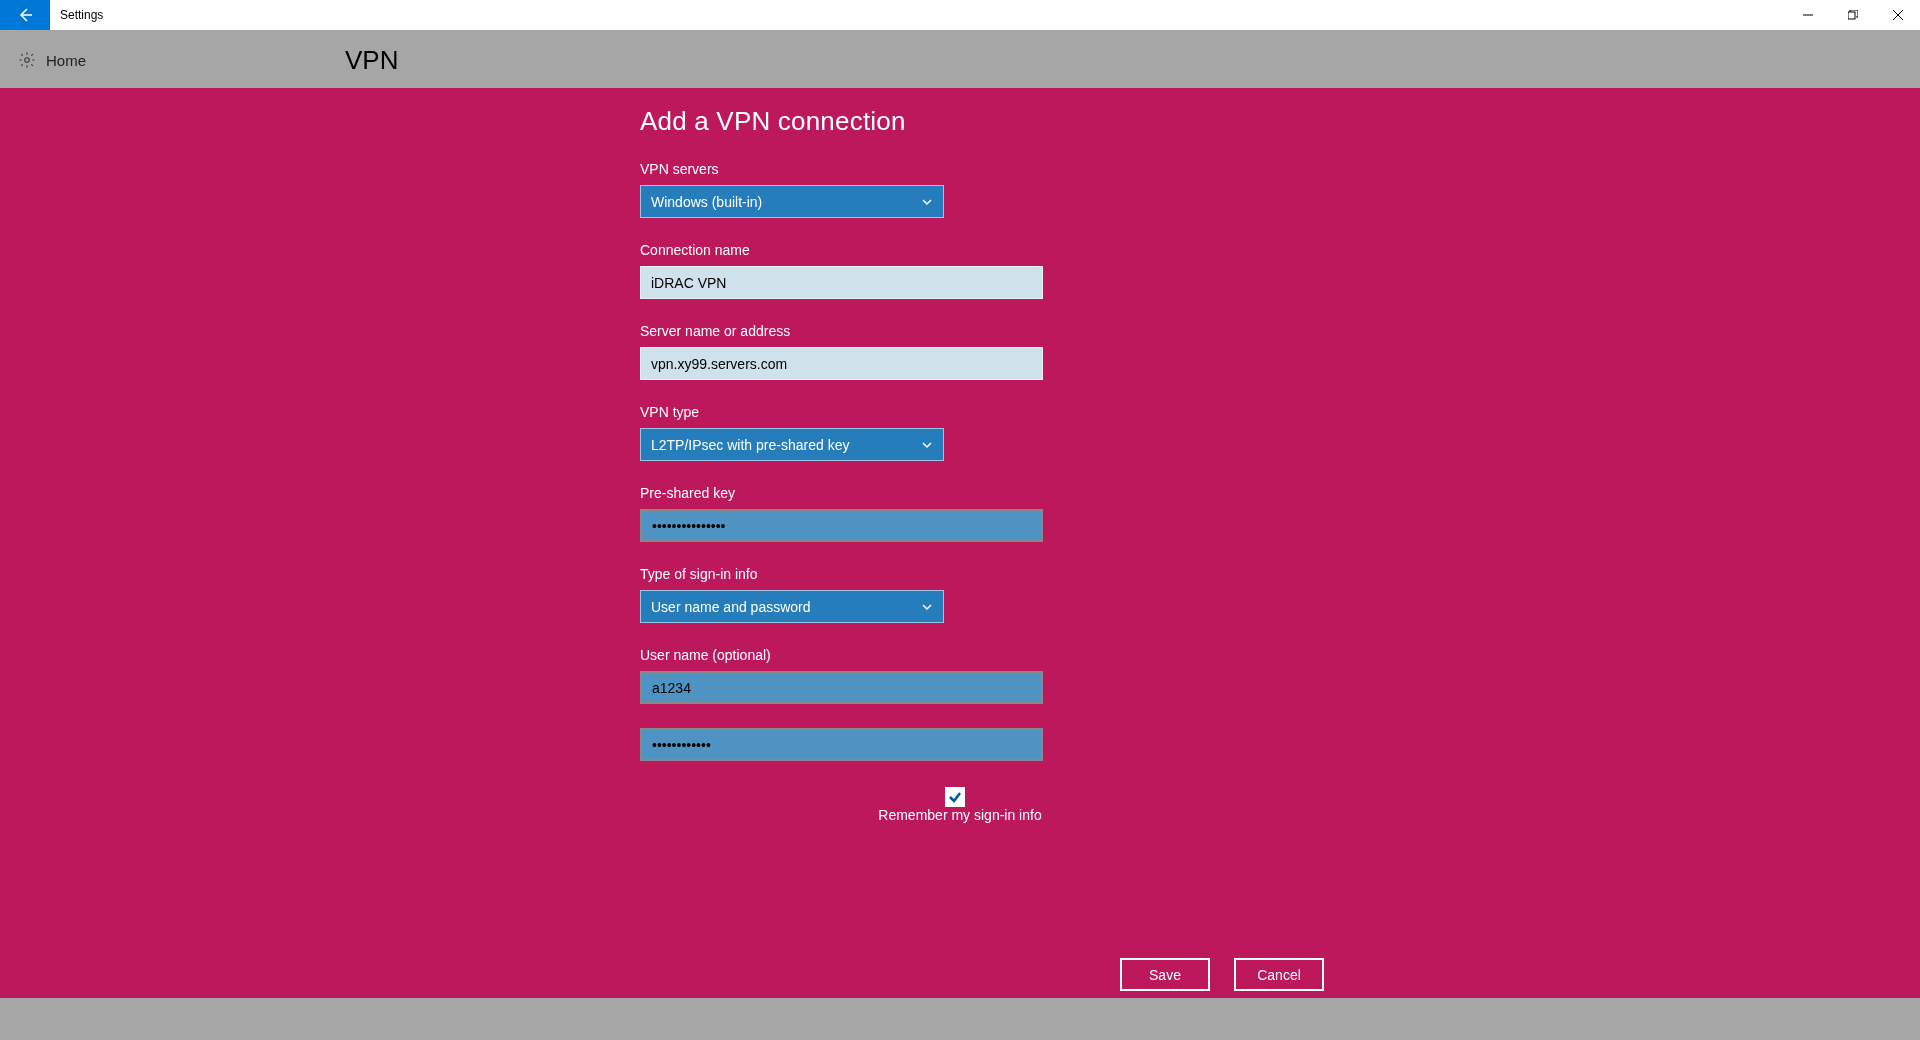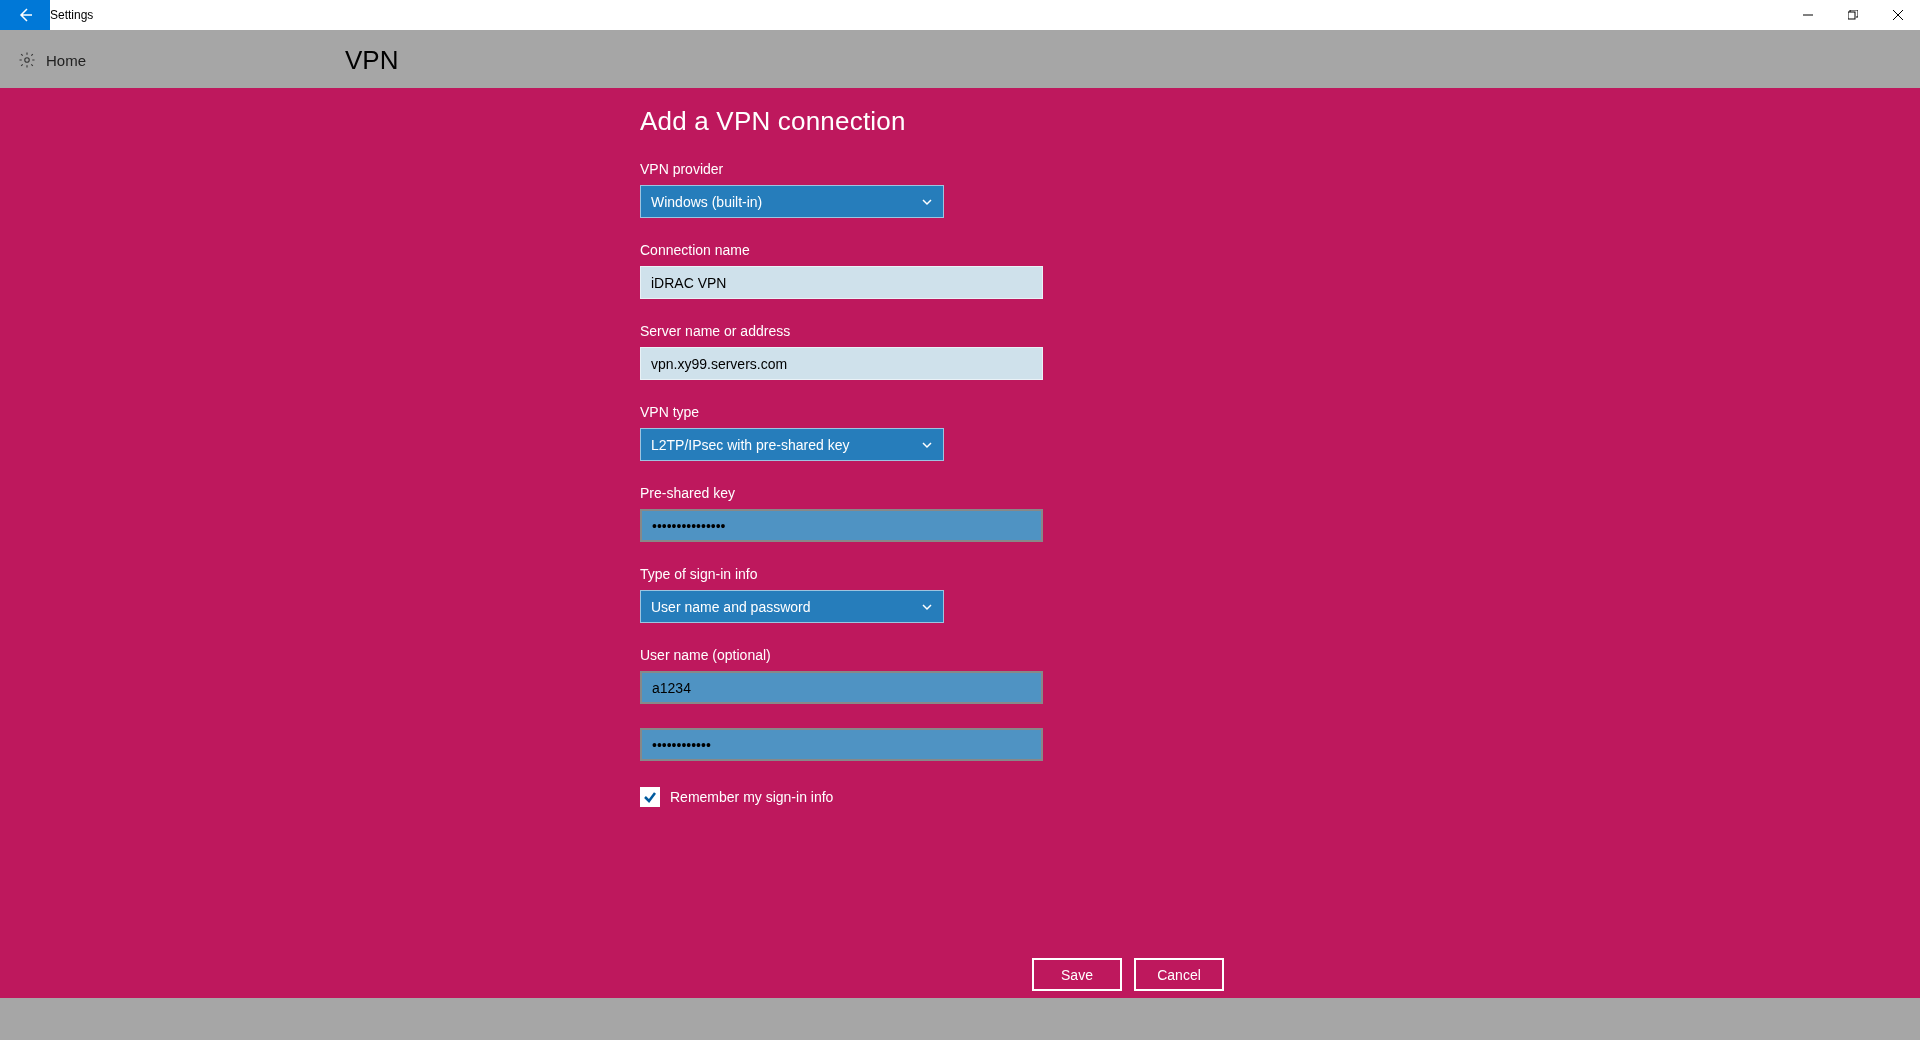--- a/index.html
+++ b/index.html
@@ -2,21 +2,21 @@
 <html><head>
 <meta charset="utf-8">
 <style>
   * { box-sizing: border-box; margin: 0; padding: 0; }
   html, body { width: 1920px; height: 1040px; font-family: "Segoe UI", Tahoma, sans-serif; overflow: hidden; background: #fff; }
   
   
   .titlebar { height: 30px; background: #fff; display: flex; align-items: center; position: relative; }
   .back-btn { width: 50px; height: 30px; background: #0078d7; display: flex; align-items: center; justify-content: center; color: #fff; cursor: pointer; }
   .back-btn svg { width: 16px; height: 16px; }
-  .app-title { font-size: 12px; color: #000; margin-left: 0; }
+  .app-title { font-size: 12px; color: #000; margin-left: 10px; }
   .window-controls { position: absolute; right: 0; top: 0; display: flex; height: 30px; }
   .wc-btn { width: 45px; height: 30px; display: flex; align-items: center; justify-content: center; cursor: pointer; }
   .wc-btn svg { width: 10px; height: 10px; stroke: #000; stroke-width: 1; fill: none; }
 
   
   .header-bar { height: 60px; background: #fff; display: flex; align-items: center; position: relative; }
   .home-area { display: flex; align-items: center; margin-left: 18px; }
   .gear { width: 18px; height: 18px; }
   .home-label { margin-left: 10px; font-size: 15px; color: #333; }
   .page-title { position: absolute; left: 345px; font-size: 26px; font-weight: 350; color: #000; }
@@ -39,28 +39,28 @@
   .select-ctl { background: #267dbb; color: #fff; display: flex; align-items: center; justify-content: space-between; cursor: pointer; }
   .select-ctl .chev { width: 12px; height: 12px; }
   .select-ctl .chev path { stroke: #fff; stroke-width: 1.5; fill: none; }
 
   
   .light-input { background: #cfe1eb; color: #000; }
   
   .med-input { background: #4f93c3; color: #000; border: 2px solid #888; }
 
   
-  .cb-row { margin-top: 26px; display: flex; align-items: center; }
+  .cb-row { margin-top: 26px; display: flex; align-items: center; flex-direction: column; }
   .cb-box { width: 20px; height: 20px; background: #fff; border: 1px solid #fff; display: flex; align-items: center; justify-content: center; margin-right: 10px; cursor: pointer; }
   .cb-box svg { width: 14px; height: 14px; }
   .cb-box svg path { stroke: #005a9e; stroke-width: 2.5; fill: none; }
   .cb-label { font-size: 14px; color: #fff; }
 
   
-  .btn-row { position: absolute; left: 1032px; top: 870px; display: flex; gap: 12px; }
+  .btn-row { position: absolute; left: 1120px; top: 870px; display: flex; gap: 24px; }
   .btn { width: 90px; height: 33px; background: transparent; border: 2px solid #fff; color: #fff; font-size: 14px; font-family: inherit; cursor: pointer; }
 </style>
 </head>
 <body>
 
 <div class="titlebar">
   <div class="back-btn">
     <svg viewBox="0 0 16 16">
         <path d="M10 2 L4 8 L10 14 M4 8 H15" stroke="#fff" stroke-width="1.5" fill="none"></path>
       </svg>
@@ -99,21 +99,21 @@
 
 <div class="dim-layer"></div>
 <div class="bottom-white"></div>
 <div class="bottom-dim"></div>
 
 <div class="modal-zone">
   <div class="form">
     <div class="dlg-title">Add a VPN connection</div>
 
     <div class="field">
-      <span class="field-label">VPN provider</span>
+      <span class="field-label">VPN servers</span>
       <div class="ctl select-ctl select-wrap">
         <span>Windows (built-in)</span>
         <svg class="chev" viewBox="0 0 12 12">
             <path d="M2 4 L6 8 L10 4"></path>
           </svg>
       </div>
     </div>
 
     <div class="field">
       <span class="field-label">Connection name</span>

